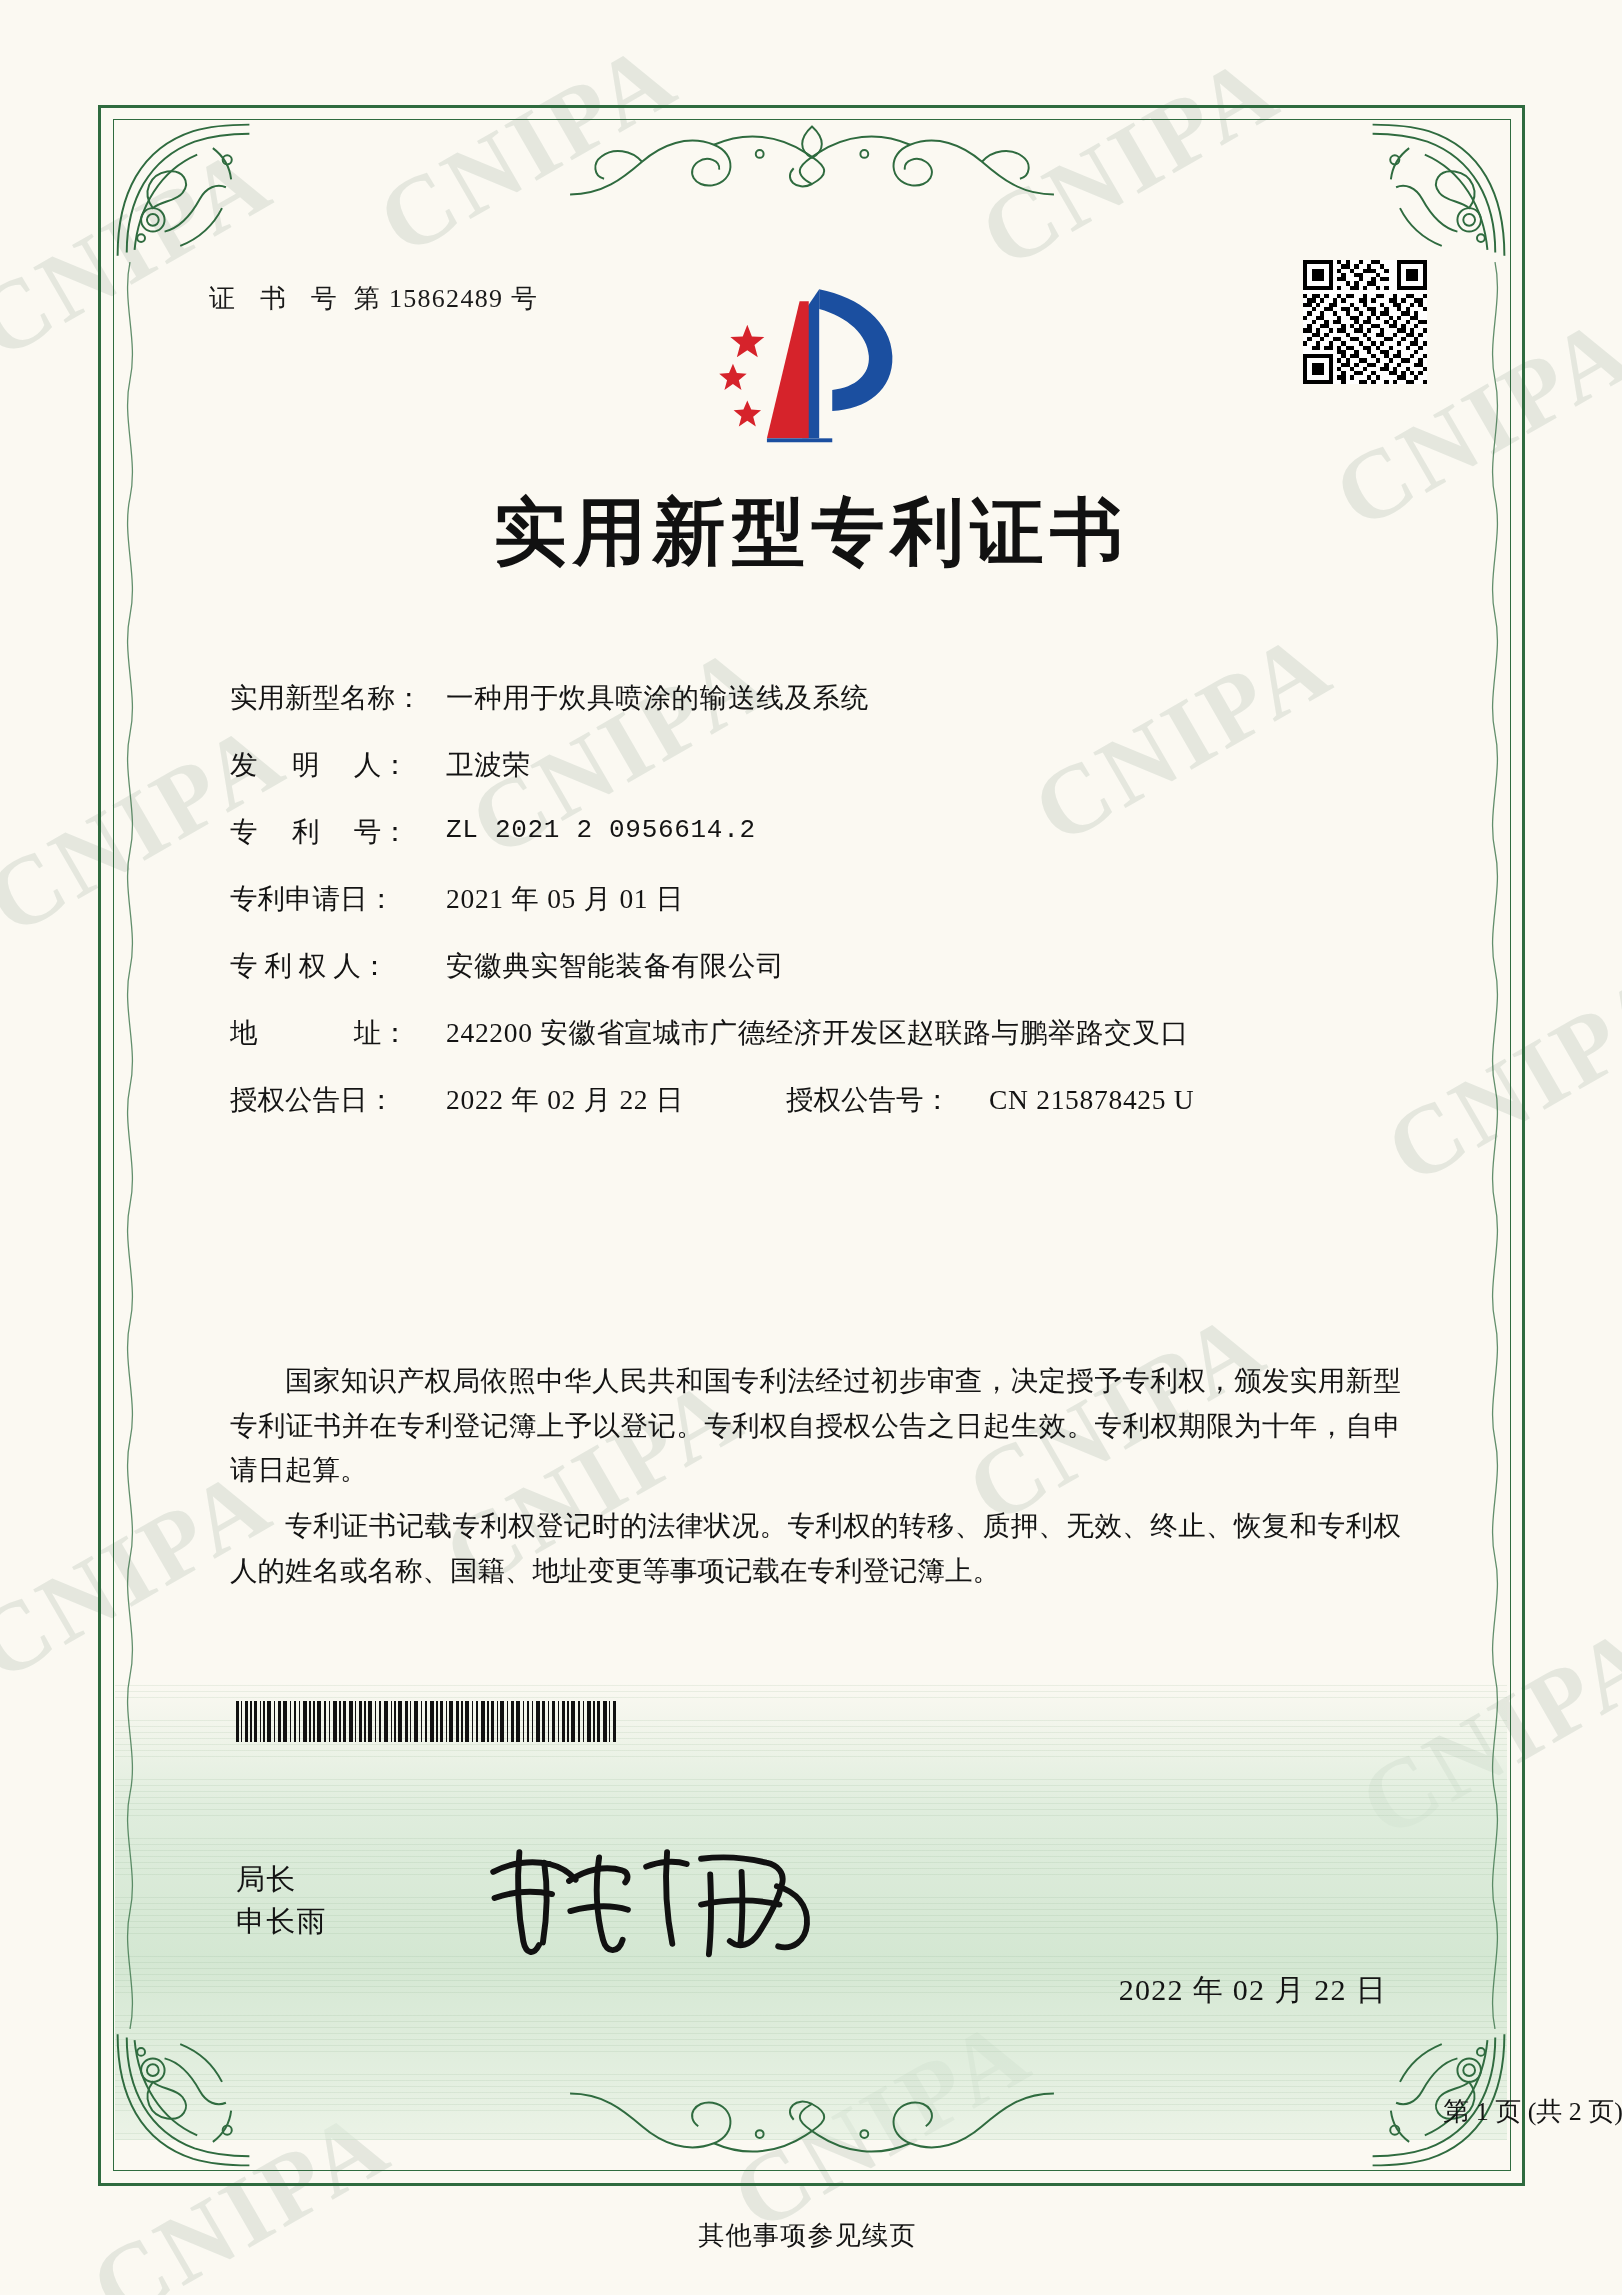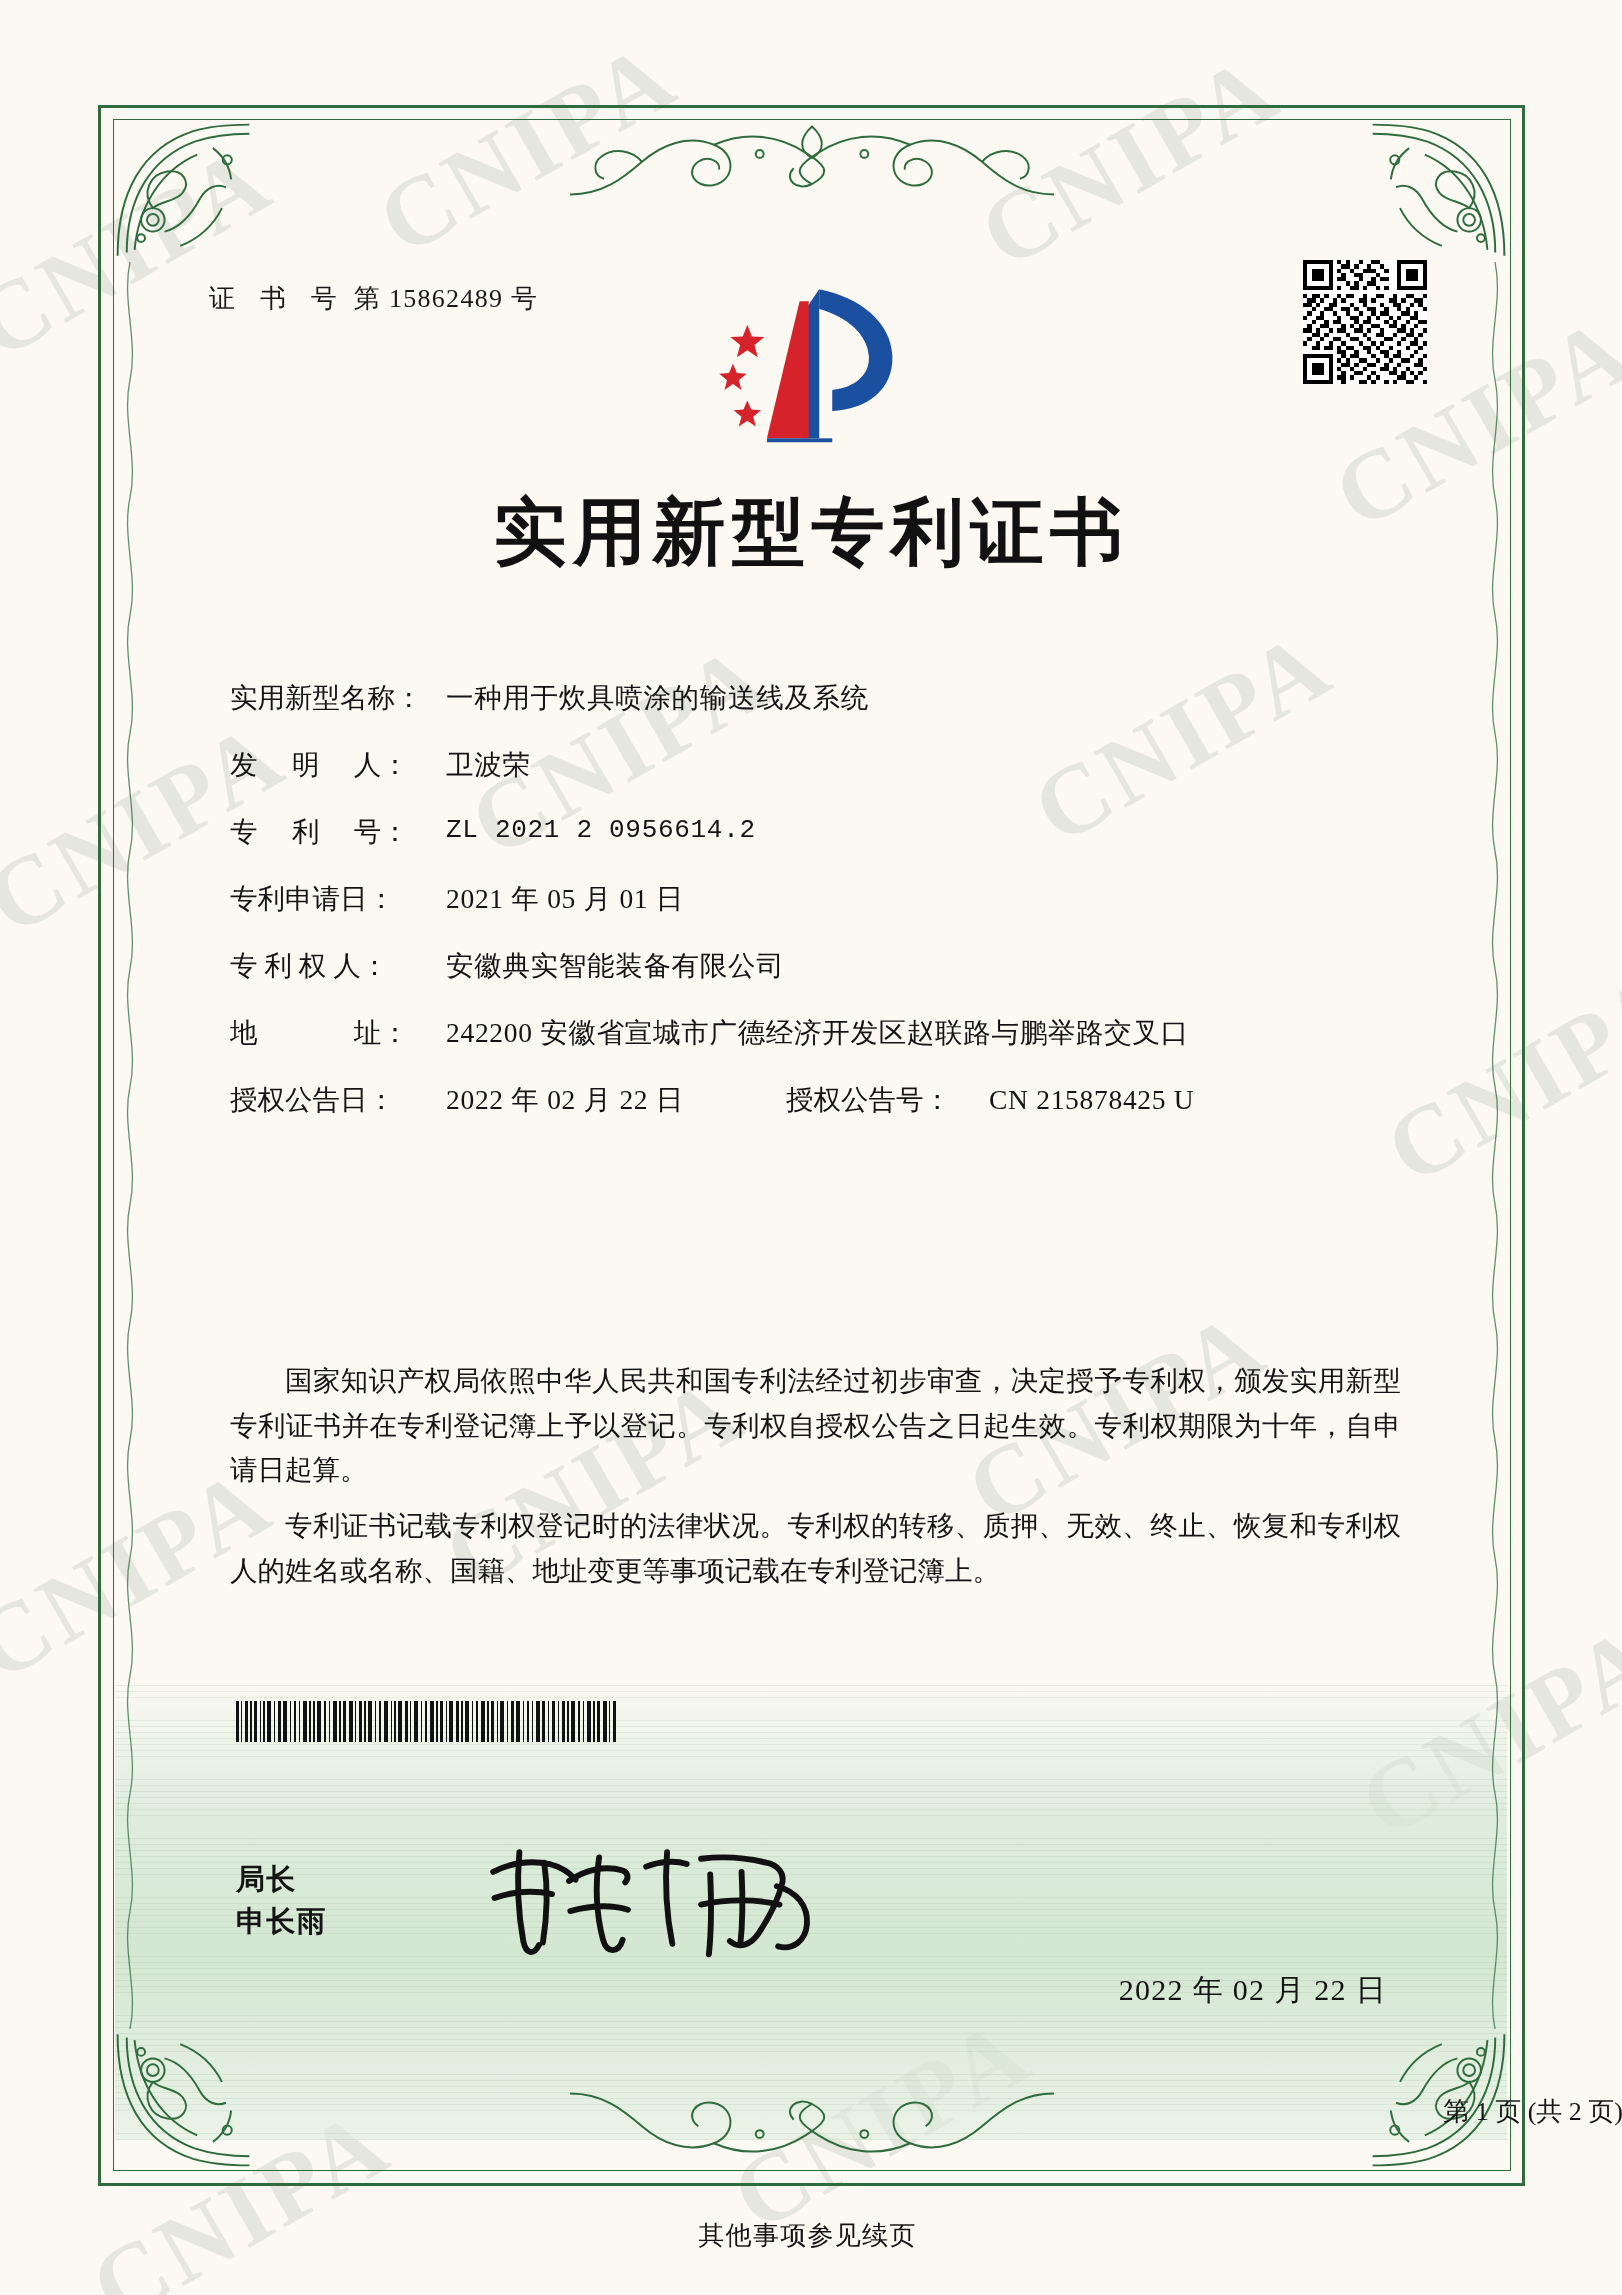--- a/index.html
+++ b/index.html
@@ -231,21 +231,20 @@
 
   
   .director {
     position: absolute;
     left: 236px;
     top: 1858px;
     font-size: 29px;
     line-height: 1.45;
     color: #141414;
     letter-spacing: 1.3px;
-    font-weight: bold;
   }
   .signature {
     position: absolute;
     left: 471px;
     top: 1826px;
     width: 366px;
     height: 144px;
     color: #111;
   }
   .signature svg { width: 100%; height: 100%; display: block; }

